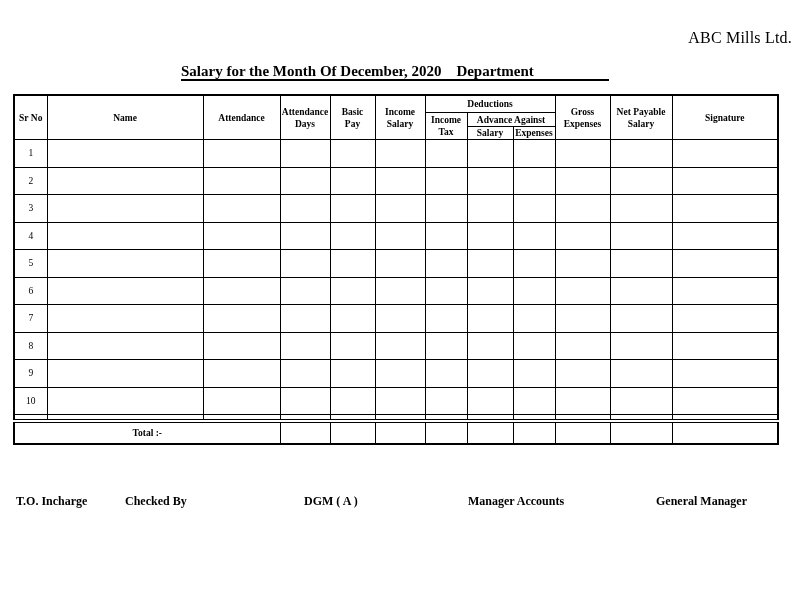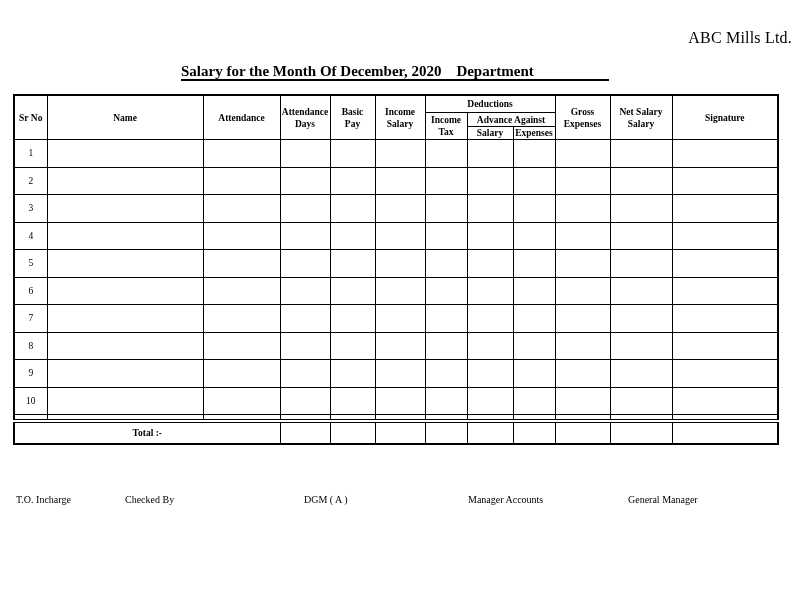--- a/index.html
+++ b/index.html
@@ -14,21 +14,21 @@
   table.grid td, table.grid th { border: 1px solid #000; padding: 0; font-size: 9.5px;
                font-weight: bold; text-align: center; vertical-align: middle; line-height: 12px; }
   table.grid { border: 2px solid #000; }
   tr.h1 th { height: 16px; }
   tr.h2 th { height: 13px; }
   tr.h3 th { height: 12px; }
   th.ded { font-size: 11.5px; }
   tr.data td { height: 26.5px; font-weight: normal; font-size: 9.5px; }
   tr.spacer td { height: 4px; }
   tr.total td { height: 20px; border-top: 3px double #000; border-top-width: 4px; margin-left: 44px; }
-  .footer { position: absolute; top: 494px; font-size: 10px; font-weight: normal; white-space: nowrap; }
+  .footer { position: absolute; top: 494px; font-size: 12px; font-weight: bold; white-space: nowrap; }
 </style>
 </head>
 <body>
 
 <div class="title">ABC Mills Ltd.</div>
 <div class="subtitle">Salary for the Month Of December, 2020    Department</div>
 
 <table class="grid">
   <colgroup>
     <col style="width:33px">
@@ -60,21 +60,21 @@
       <th rowspan="3">
         <div>Income</div>
         <div>Salary</div>
       </th>
       <th colspan="3" class="ded">Deductions</th>
       <th rowspan="3">
         <div>Gross</div>
         <div>Expenses</div>
       </th>
       <th rowspan="3">
-        <div>Net Salary</div>
+        <div>Net Payable</div>
         <div>Salary</div>
       </th>
       <th rowspan="3">Signature</th>
     </tr>
     <tr class="h2">
       <th rowspan="2">
         <div>Income</div>
         <div>Tax</div>
       </th>
       <th colspan="2">Advance Against</th>
@@ -253,13 +253,13 @@
       <td></td>
       <td></td>
     </tr>
   </tfoot>
 </table>
 
 <div class="footer" style="left:16px">T.O. Incharge</div>
 <div class="footer" style="left:125px">Checked By</div>
 <div class="footer" style="left:304px">DGM ( A )</div>
 <div class="footer" style="left:468px">Manager Accounts</div>
-<div class="footer" style="left:628px">General Manager</div>
+<div class="footer" style="left:656px">General Manager</div>
 
 </body></html>

